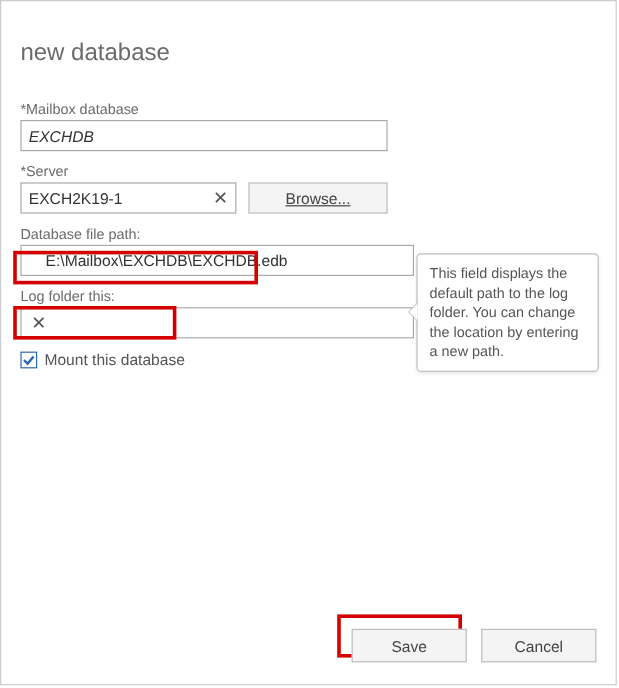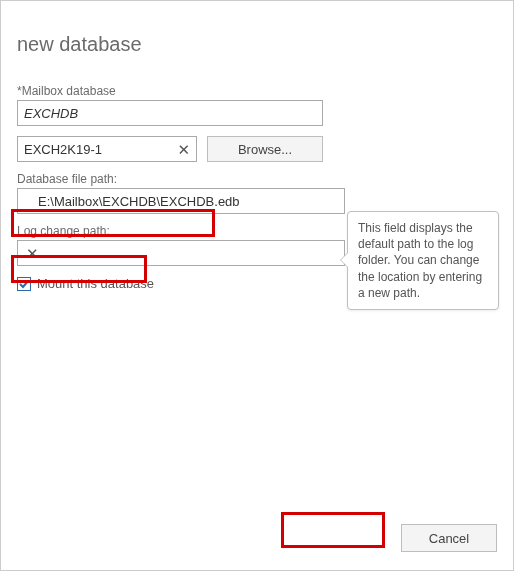--- a/index.html
+++ b/index.html
@@ -72,20 +72,21 @@
   .browse-btn {
     margin-left: 10px;
     width: 116px;
     height: 26px;
     border: 1px solid #bdbdbd;
     background: #f4f4f4;
     font-family: inherit;
     font-size: 13px;
     color: #444;
     cursor: pointer;
+    text-decoration: underline;
   }
   .path-input {
     width: 328px;
     height: 26px;
     border: 1px solid #aaa;
     padding: 2px 20px;
     font-family: inherit;
     font-size: 13px;
     color: #333;
     outline: none;
@@ -176,36 +177,37 @@
   <div class="content">
 
     <div class="title">new database</div>
 
     <div class="field">
       <div class="label">*Mailbox database</div>
       <input class="input-text" type="text" value="EXCHDB" style="">
     </div>
 
     <div class="field">
+      <div class="label">*Server</div>
       <div class="server-row">
         <div class="server-input-wrap">
           <span class="server-name">EXCH2K19-1</span>
           <span class="clear-x">✕</span>
         </div>
         <button class="browse-btn">Browse...</button>
       </div>
     </div>
 
     <div class="field" style="margin-top:8px;">
       <div class="label">Database file path:</div>
       <input class="path-input" type="text" value="E:\Mailbox\EXCHDB\EXCHDB.edb" style="">
     </div>
 
     <div class="field">
-      <div class="label">Log change path:</div>
+      <div class="label">Log folder this:</div>
       <div class="log-row">
         <span class="clear-x">✕</span>
       </div>
     </div>
 
     <div class="mount-row">
       <span class="cb">
         <svg viewBox="0 0 10 10">
           <path d="M1 5 L4 8 L9 2" stroke="#2a6bb0" stroke-width="2" fill="none"></path>
         </svg>
@@ -218,15 +220,16 @@
   <div class="hi-red" style="left:10px; top:208px; width:204px; height:28px;"></div>
   <div class="hi-red" style="left:10px; top:254px; width:136px; height:28px;"></div>
   <div class="hi-red" style="left:280px; top:511px; width:104px; height:36px;"></div>
 
   <div class="tip">
     <div class="tip-arrow"></div>
     <span>This field displays the default path to the log folder. You can change the location by entering a new path.</span>
   </div>
 
   <div class="footer">
+    <button class="foot-btn">Save</button>
     <button class="foot-btn">Cancel</button>
   </div>
 </div>
 
 </body></html>

